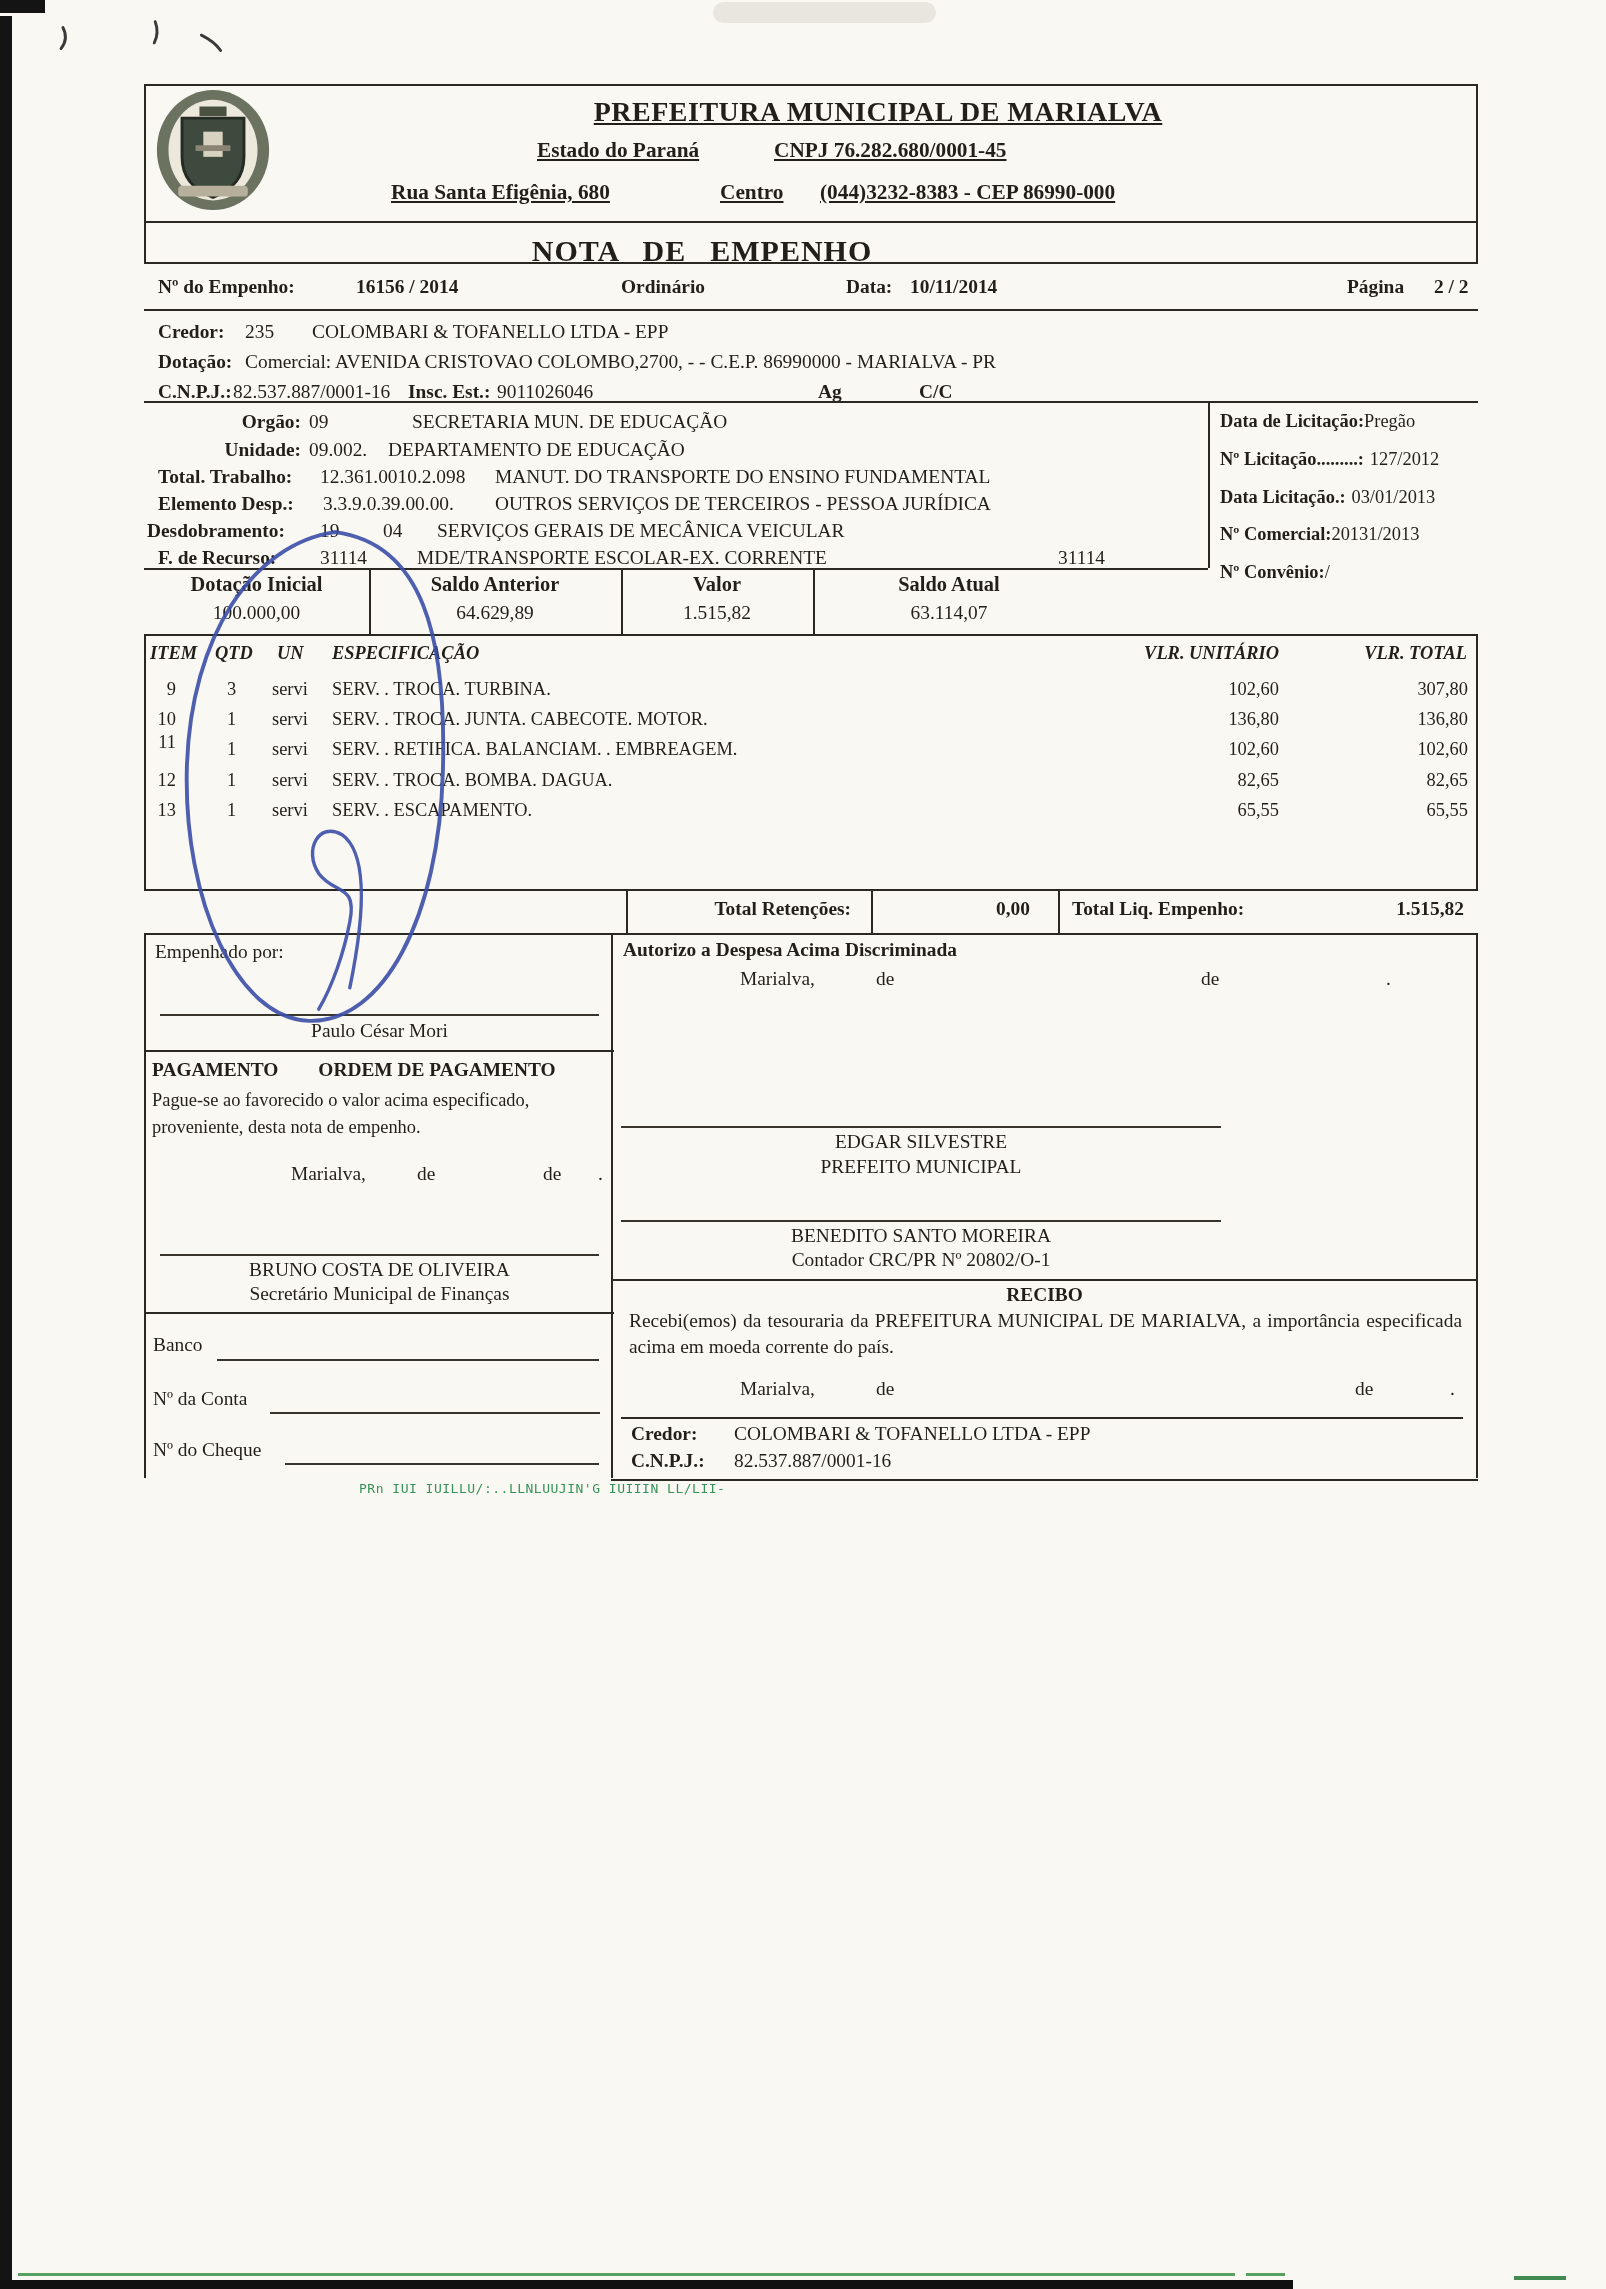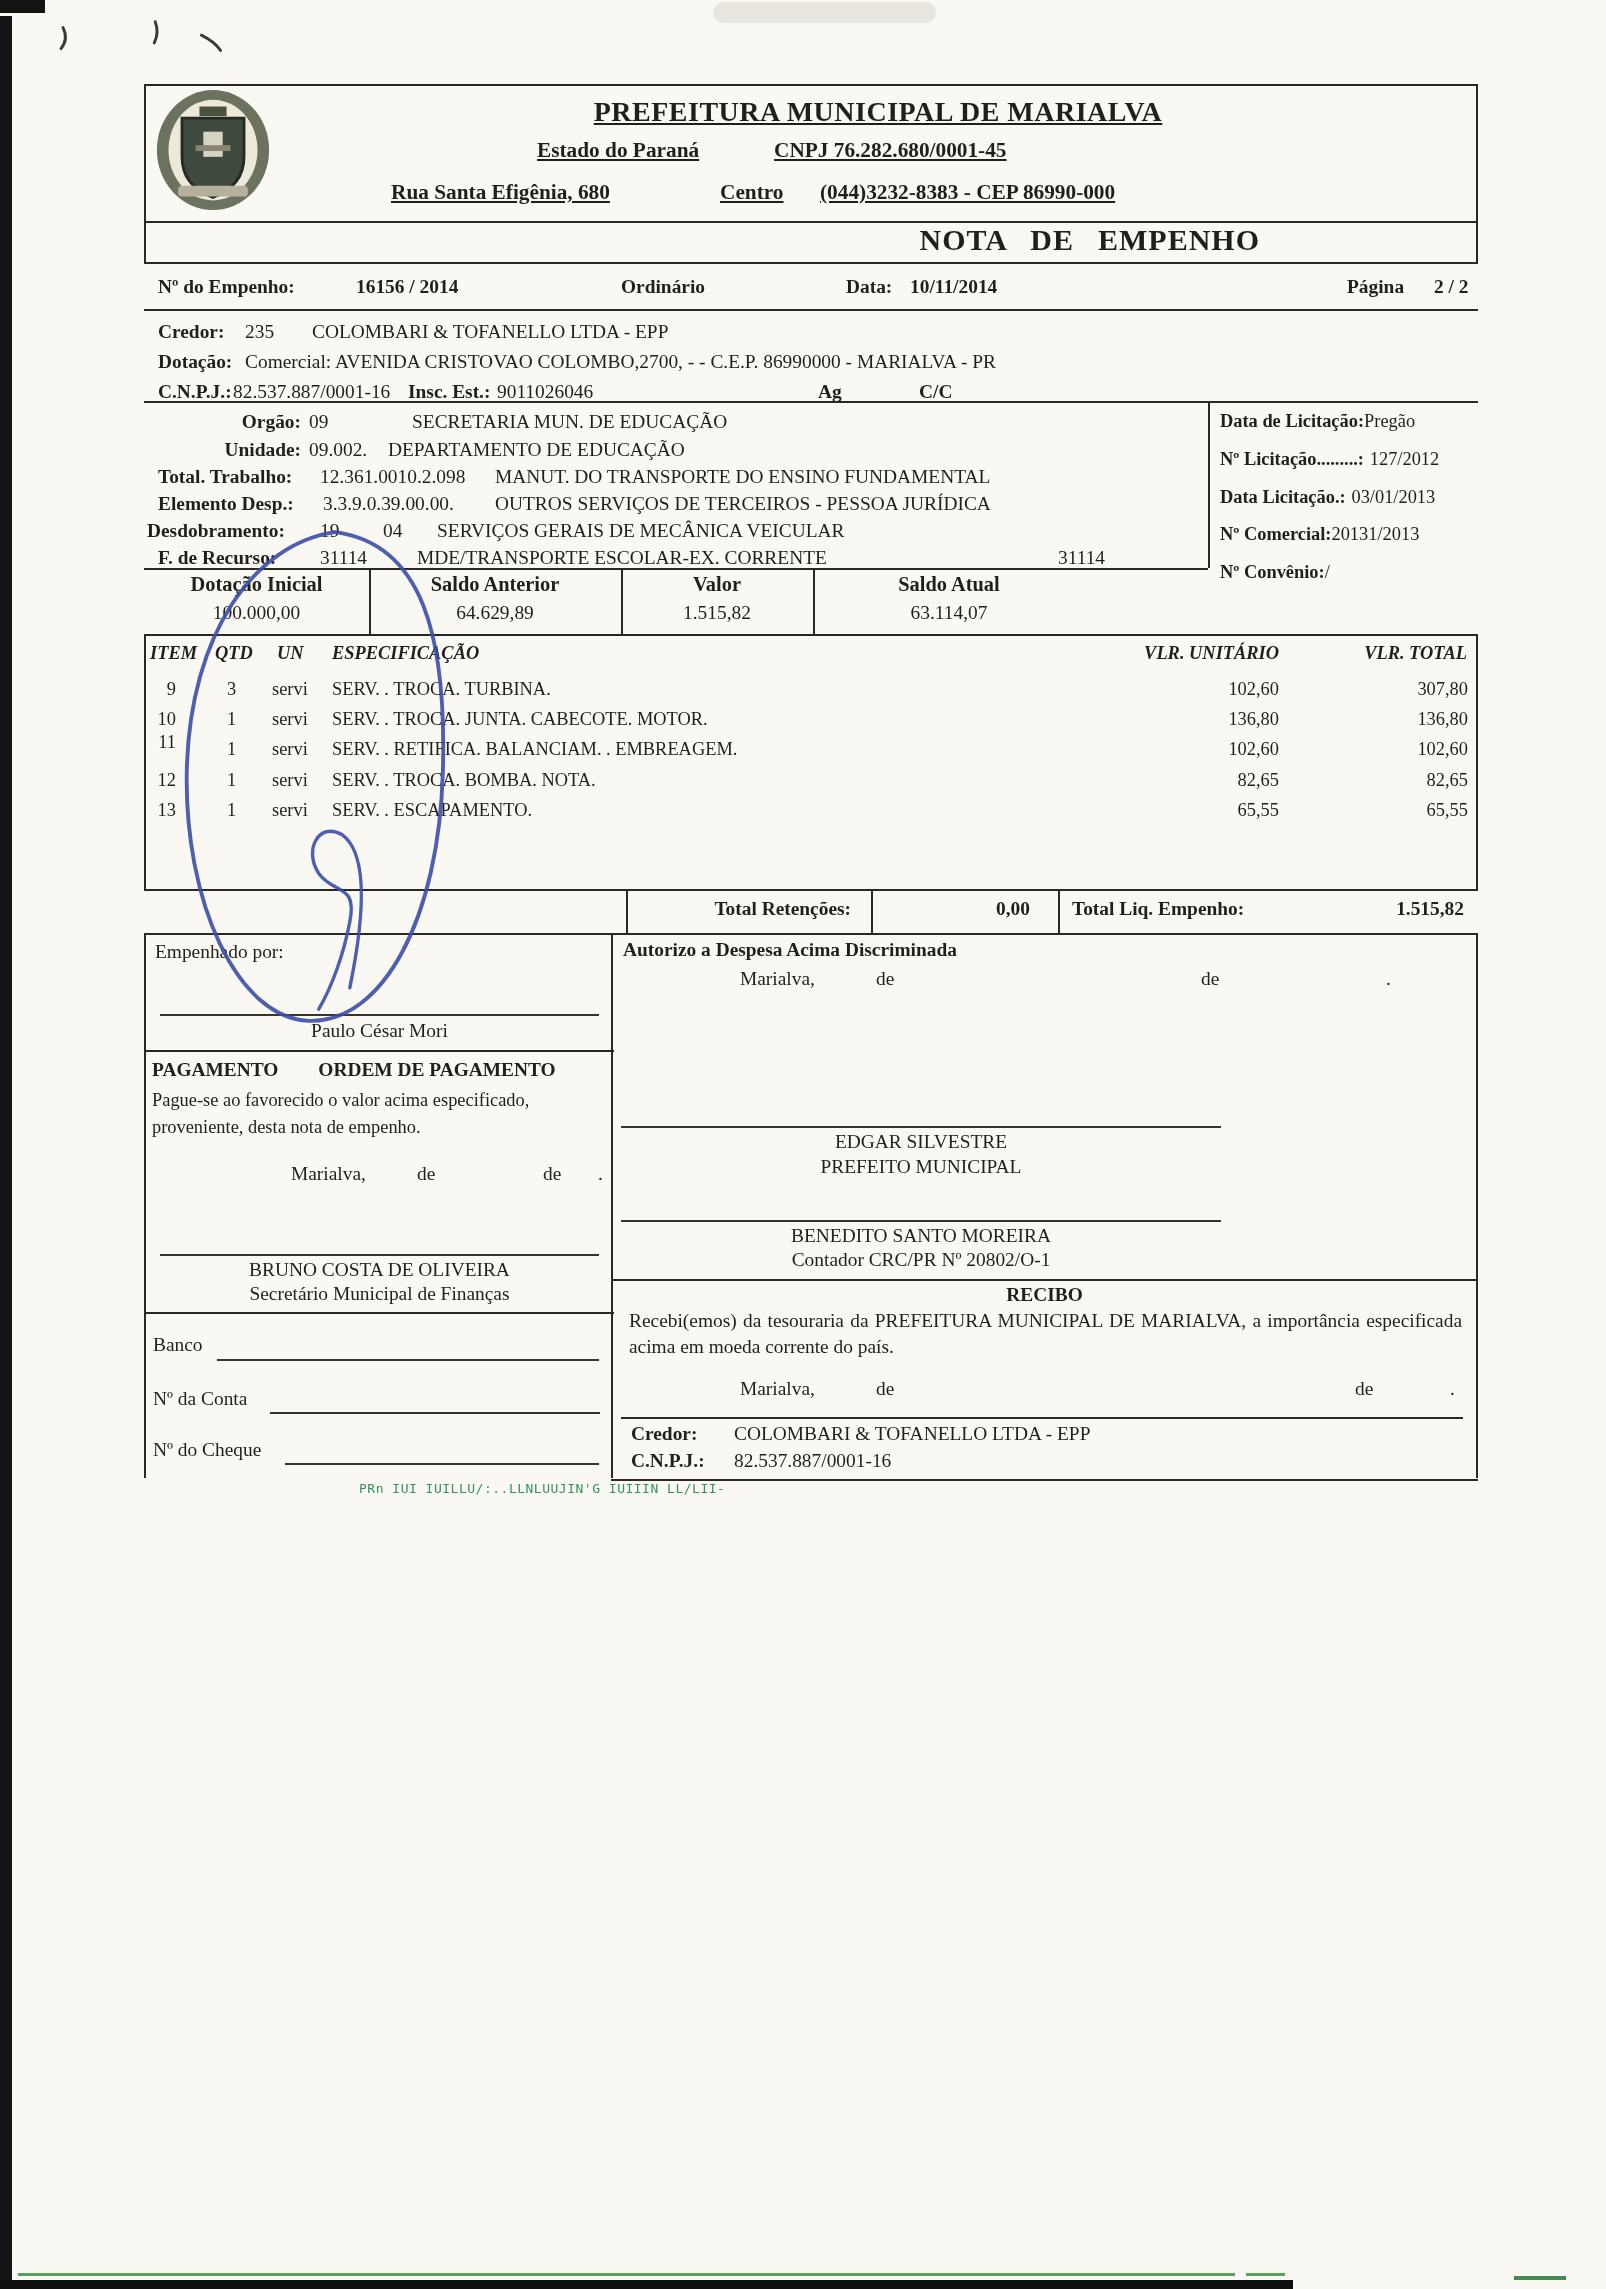--- a/index.html
+++ b/index.html
@@ -64,21 +64,21 @@
       <rect x="44" y="58" width="36" height="6" fill="#8a8474"></rect>
       <rect x="26" y="100" width="72" height="11" rx="4" fill="#b6af9c"></rect>
     </svg>
 
     <div class="abs big-title ctr" style="left:281px;top:96px;width:1194px;">PREFEITURA MUNICIPAL DE MARIALVA</div>
     <span class="abs hdr2" style="left:537px;top:138px;">Estado do Paraná</span>
     <span class="abs hdr2" style="left:774px;top:138px;">CNPJ 76.282.680/0001-45</span>
     <span class="abs hdr2" style="left:391px;top:180px;">Rua Santa Efigênia, 680</span>
     <span class="abs hdr2" style="left:720px;top:180px;">Centro</span>
     <span class="abs hdr2" style="left:820px;top:180px;">(044)3232-8383  -  CEP 86990-000</span>
-    <div class="abs doc-title ctr" style="left:144px;top:223px;width:1116px;text-align:right;">NOTA DE EMPENHO</div>
+    <div class="abs doc-title ctr" style="left:144px;top:234px;width:1116px;">NOTA DE EMPENHO</div>
   </div>
 
   <div>
     <span class="abs t b" style="left:158px;top:276px;">Nº do Empenho:</span>
     <span class="abs t b" style="left:356px;top:276px;">16156 / 2014</span>
     <span class="abs t b" style="left:621px;top:276px;">Ordinário</span>
     <span class="abs t b" style="left:846px;top:276px;">Data:</span>
     <span class="abs t b" style="left:910px;top:276px;">10/11/2014</span>
     <span class="abs t b" style="left:1347px;top:276px;">Página</span>
     <span class="abs t b" style="left:1434px;top:276px;">2 / 2</span>
@@ -199,21 +199,21 @@
       <span class="abs s ctr" style="left:212px;top:739px;width:39px;">1</span>
       <span class="abs s" style="left:272px;top:739px;">servi</span>
       <span class="abs s" style="left:332px;top:739px;">SERV. . RETIFICA. BALANCIAM. . EMBREAGEM.</span>
       <span class="abs s r" style="left:1135px;top:739px;width:144px;">102,60</span>
       <span class="abs s r" style="left:1324px;top:739px;width:144px;">102,60</span>
     </div>
     <div>
       <span class="abs s r" style="left:126px;top:770px;width:50px;">12</span>
       <span class="abs s ctr" style="left:212px;top:770px;width:39px;">1</span>
       <span class="abs s" style="left:272px;top:770px;">servi</span>
-      <span class="abs s" style="left:332px;top:770px;">SERV. . TROCA. BOMBA. NOTA.</span>
+      <span class="abs s" style="left:332px;top:770px;">SERV. . TROCA. BOMBA. DAGUA.</span>
       <span class="abs s r" style="left:1135px;top:770px;width:144px;">82,65</span>
       <span class="abs s r" style="left:1324px;top:770px;width:144px;">82,65</span>
     </div>
     <div>
       <span class="abs s r" style="left:126px;top:800px;width:50px;">13</span>
       <span class="abs s ctr" style="left:212px;top:800px;width:39px;">1</span>
       <span class="abs s" style="left:272px;top:800px;">servi</span>
       <span class="abs s" style="left:332px;top:800px;">SERV. . ESCAPAMENTO.</span>
       <span class="abs s r" style="left:1135px;top:800px;width:144px;">65,55</span>
       <span class="abs s r" style="left:1324px;top:800px;width:144px;">65,55</span>

